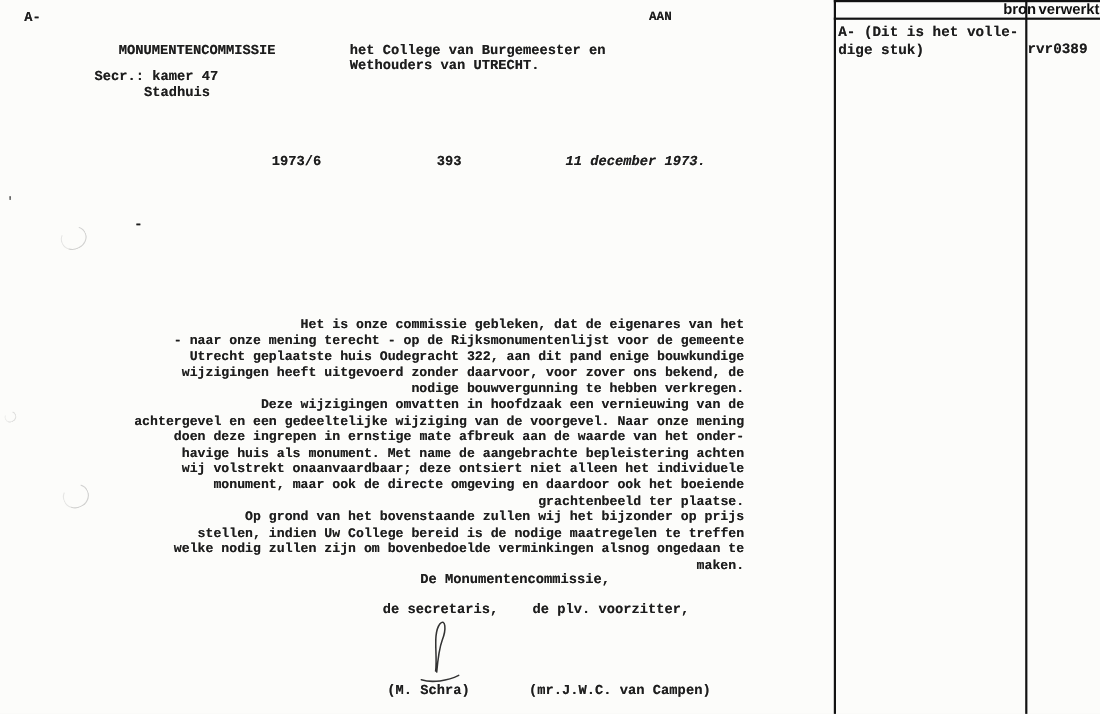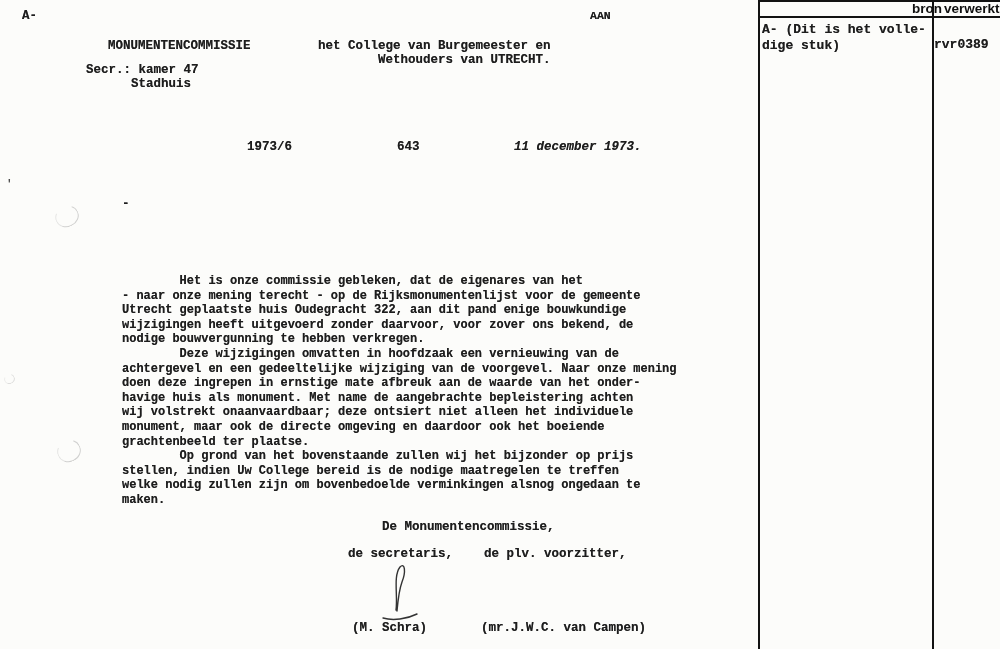--- a/index.html
+++ b/index.html
@@ -49,30 +49,30 @@
 
   <div class="tw" style="left:22px; top:10px;">A-</div>
 
   <div class="tw" style="left:68px; top:40px;margin-left:40px;">MONUMENTENCOMMISSIE</div>
 
   <div class="tw" style="left:86px; top:64px;">Secr.: kamer 47
       Stadhuis</div>
 
   <div class="tw small" style="left:590px; top:9px;">AAN</div>
 
-  <div class="tw" style="left:318px; top:40px;text-align:right;">het College van Burgemeester en
+  <div class="tw" style="left:318px; top:40px;">het College van Burgemeester en
 Wethouders van UTRECHT.</div>
 
   <div class="tw" style="left:247px; top:141px;">1973/6</div>
-  <div class="tw" style="left:397px; top:141px;">643</div>
+  <div class="tw" style="left:397px; top:141px;">393</div>
   <div class="tw" style="left:514px; top:141px;font-style:italic;">11 december 1973.</div>
 
   <div class="tw" style="left:122px; top:198px;">-</div>
 
-  <div class="tw body-text" style="left:122px; top:274px;">        Het is onze commissie gebleken, dat de eigenares van het
+  <div class="tw body-text" style="left:122px; top:288px;text-align:right;">        Het is onze commissie gebleken, dat de eigenares van het
 - naar onze mening terecht - op de Rijksmonumentenlijst voor de gemeente
 Utrecht geplaatste huis Oudegracht 322, aan dit pand enige bouwkundige
 wijzigingen heeft uitgevoerd zonder daarvoor, voor zover ons bekend, de
 nodige bouwvergunning te hebben verkregen.
         Deze wijzigingen omvatten in hoofdzaak een vernieuwing van de
 achtergevel en een gedeeltelijke wijziging van de voorgevel. Naar onze mening
 doen deze ingrepen in ernstige mate afbreuk aan de waarde van het onder-
 havige huis als monument. Met name de aangebrachte bepleistering achten
 wij volstrekt onaanvaardbaar; deze ontsiert niet alleen het individuele
 monument, maar ook de directe omgeving en daardoor ook het boeiende

